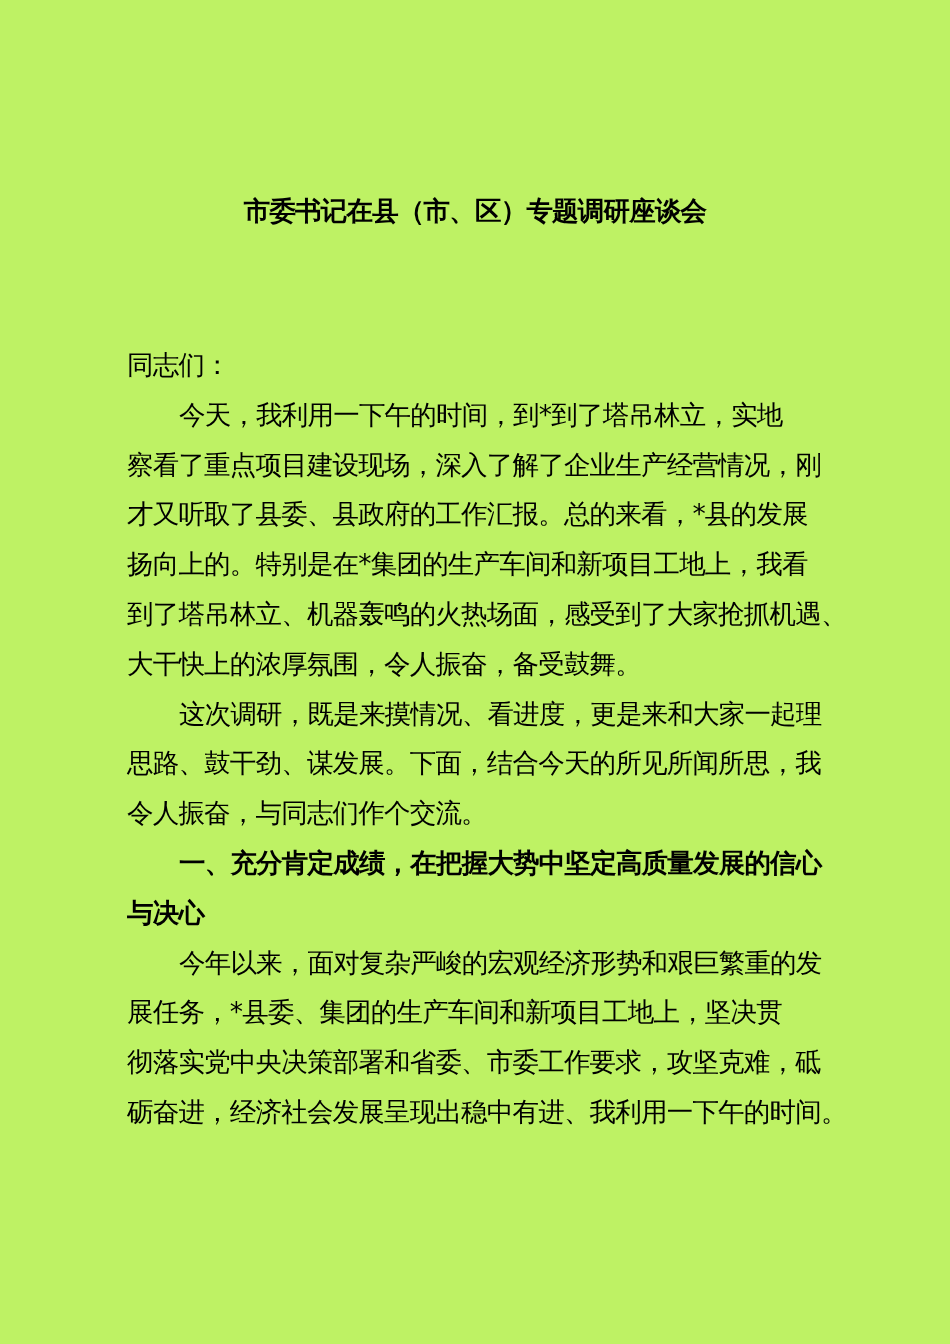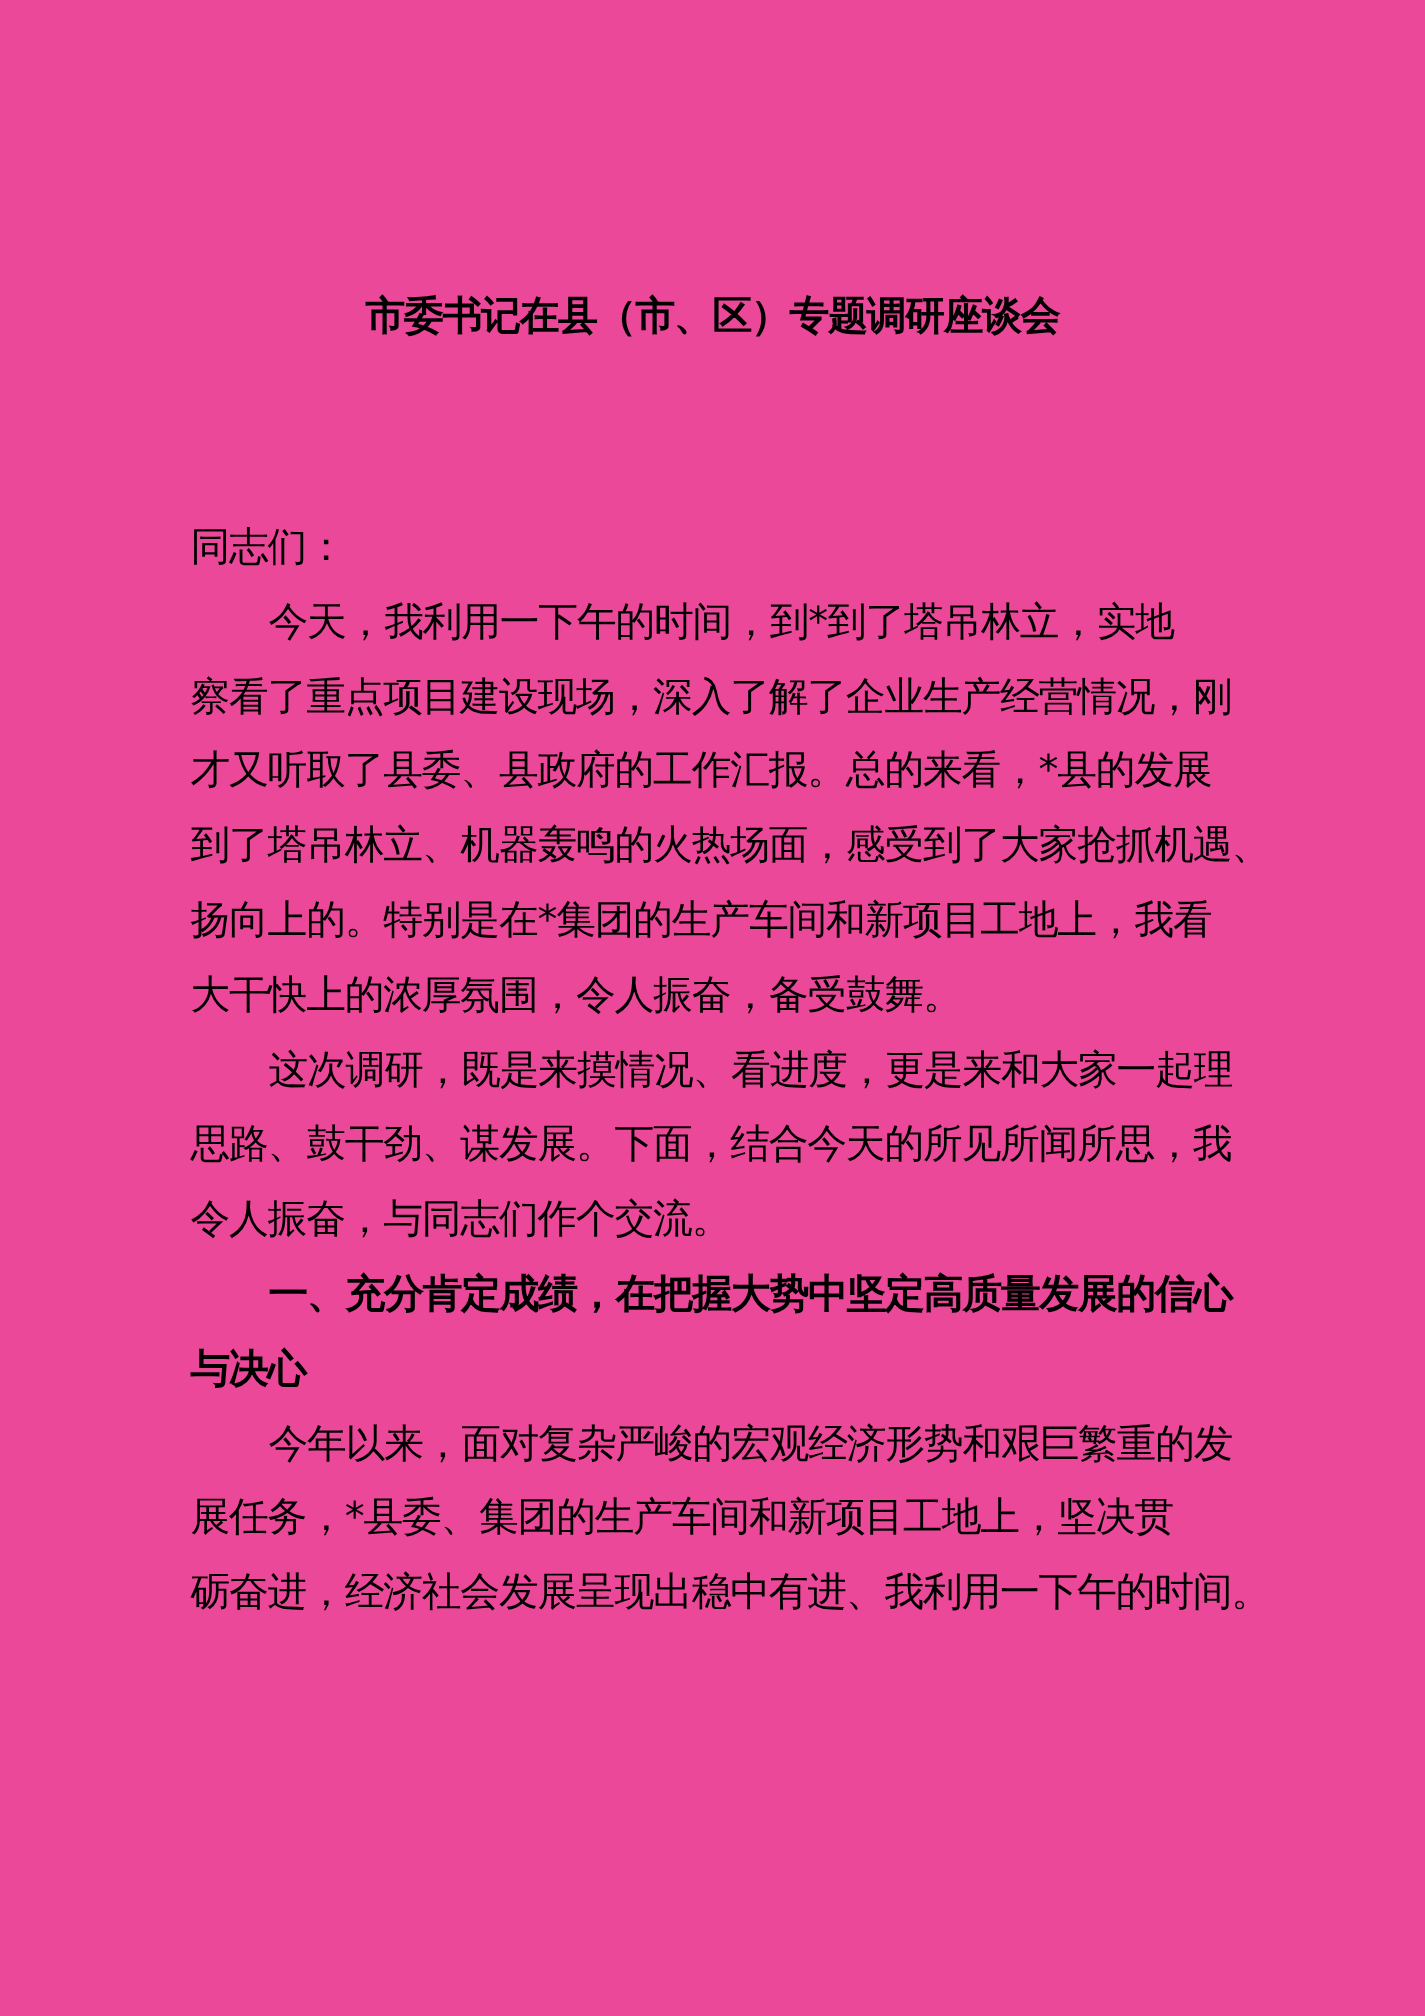--- a/index.html
+++ b/index.html
@@ -14,21 +14,21 @@
       position: relative;
       font-family: "DejaVu Sans", "Liberation Sans", sans-serif;
       color: #000000;
     }
     .page {
       position: absolute;
       left: 0;
       top: 0;
       width: 950px;
       height: 1344px;
-      background: #ec4899;
+      background: #bef264;
     }
     .title {
       position: absolute;
       left: 110px;
       top: 186px;
       width: 730px;
       text-align: center;
       font-size: 41px;
       line-height: 54px;
       font-weight: bold;
@@ -61,35 +61,36 @@
     <span class="line">市委书记在县（市、区）专题调研座谈会</span>
   </div>
 
   <div class="body">
     <span class="line">同志们：</span>
 
     <div>
       <span class="line indent">今天，我利用一下午的时间，到*到了塔吊林立，实地</span>
       <span class="line">察看了重点项目建设现场，深入了解了企业生产经营情况，刚</span>
       <span class="line">才又听取了县委、县政府的工作汇报。总的来看，*县的发展</span>
+      <span class="line">扬向上的。特别是在*集团的生产车间和新项目工地上，我看</span>
       <span class="line">到了塔吊林立、机器轰鸣的火热场面，感受到了大家抢抓机遇、</span>
-      <span class="line">扬向上的。特别是在*集团的生产车间和新项目工地上，我看</span>
       <span class="line">大干快上的浓厚氛围，令人振奋，备受鼓舞。</span>
     </div>
 
     <div>
       <span class="line indent">这次调研，既是来摸情况、看进度，更是来和大家一起理</span>
       <span class="line">思路、鼓干劲、谋发展。下面，结合今天的所见所闻所思，我</span>
       <span class="line">令人振奋，与同志们作个交流。</span>
     </div>
 
     <div>
       <span class="line indent bold">一、充分肯定成绩，在把握大势中坚定高质量发展的信心</span>
       <span class="line bold">与决心</span>
     </div>
 
     <div>
       <span class="line indent">今年以来，面对复杂严峻的宏观经济形势和艰巨繁重的发</span>
       <span class="line">展任务，*县委、集团的生产车间和新项目工地上，坚决贯</span>
+      <span class="line">彻落实党中央决策部署和省委、市委工作要求，攻坚克难，砥</span>
       <span class="line">砺奋进，经济社会发展呈现出稳中有进、我利用一下午的时间。</span>
     </div>
   </div>
 </div>
 
 </body></html>

